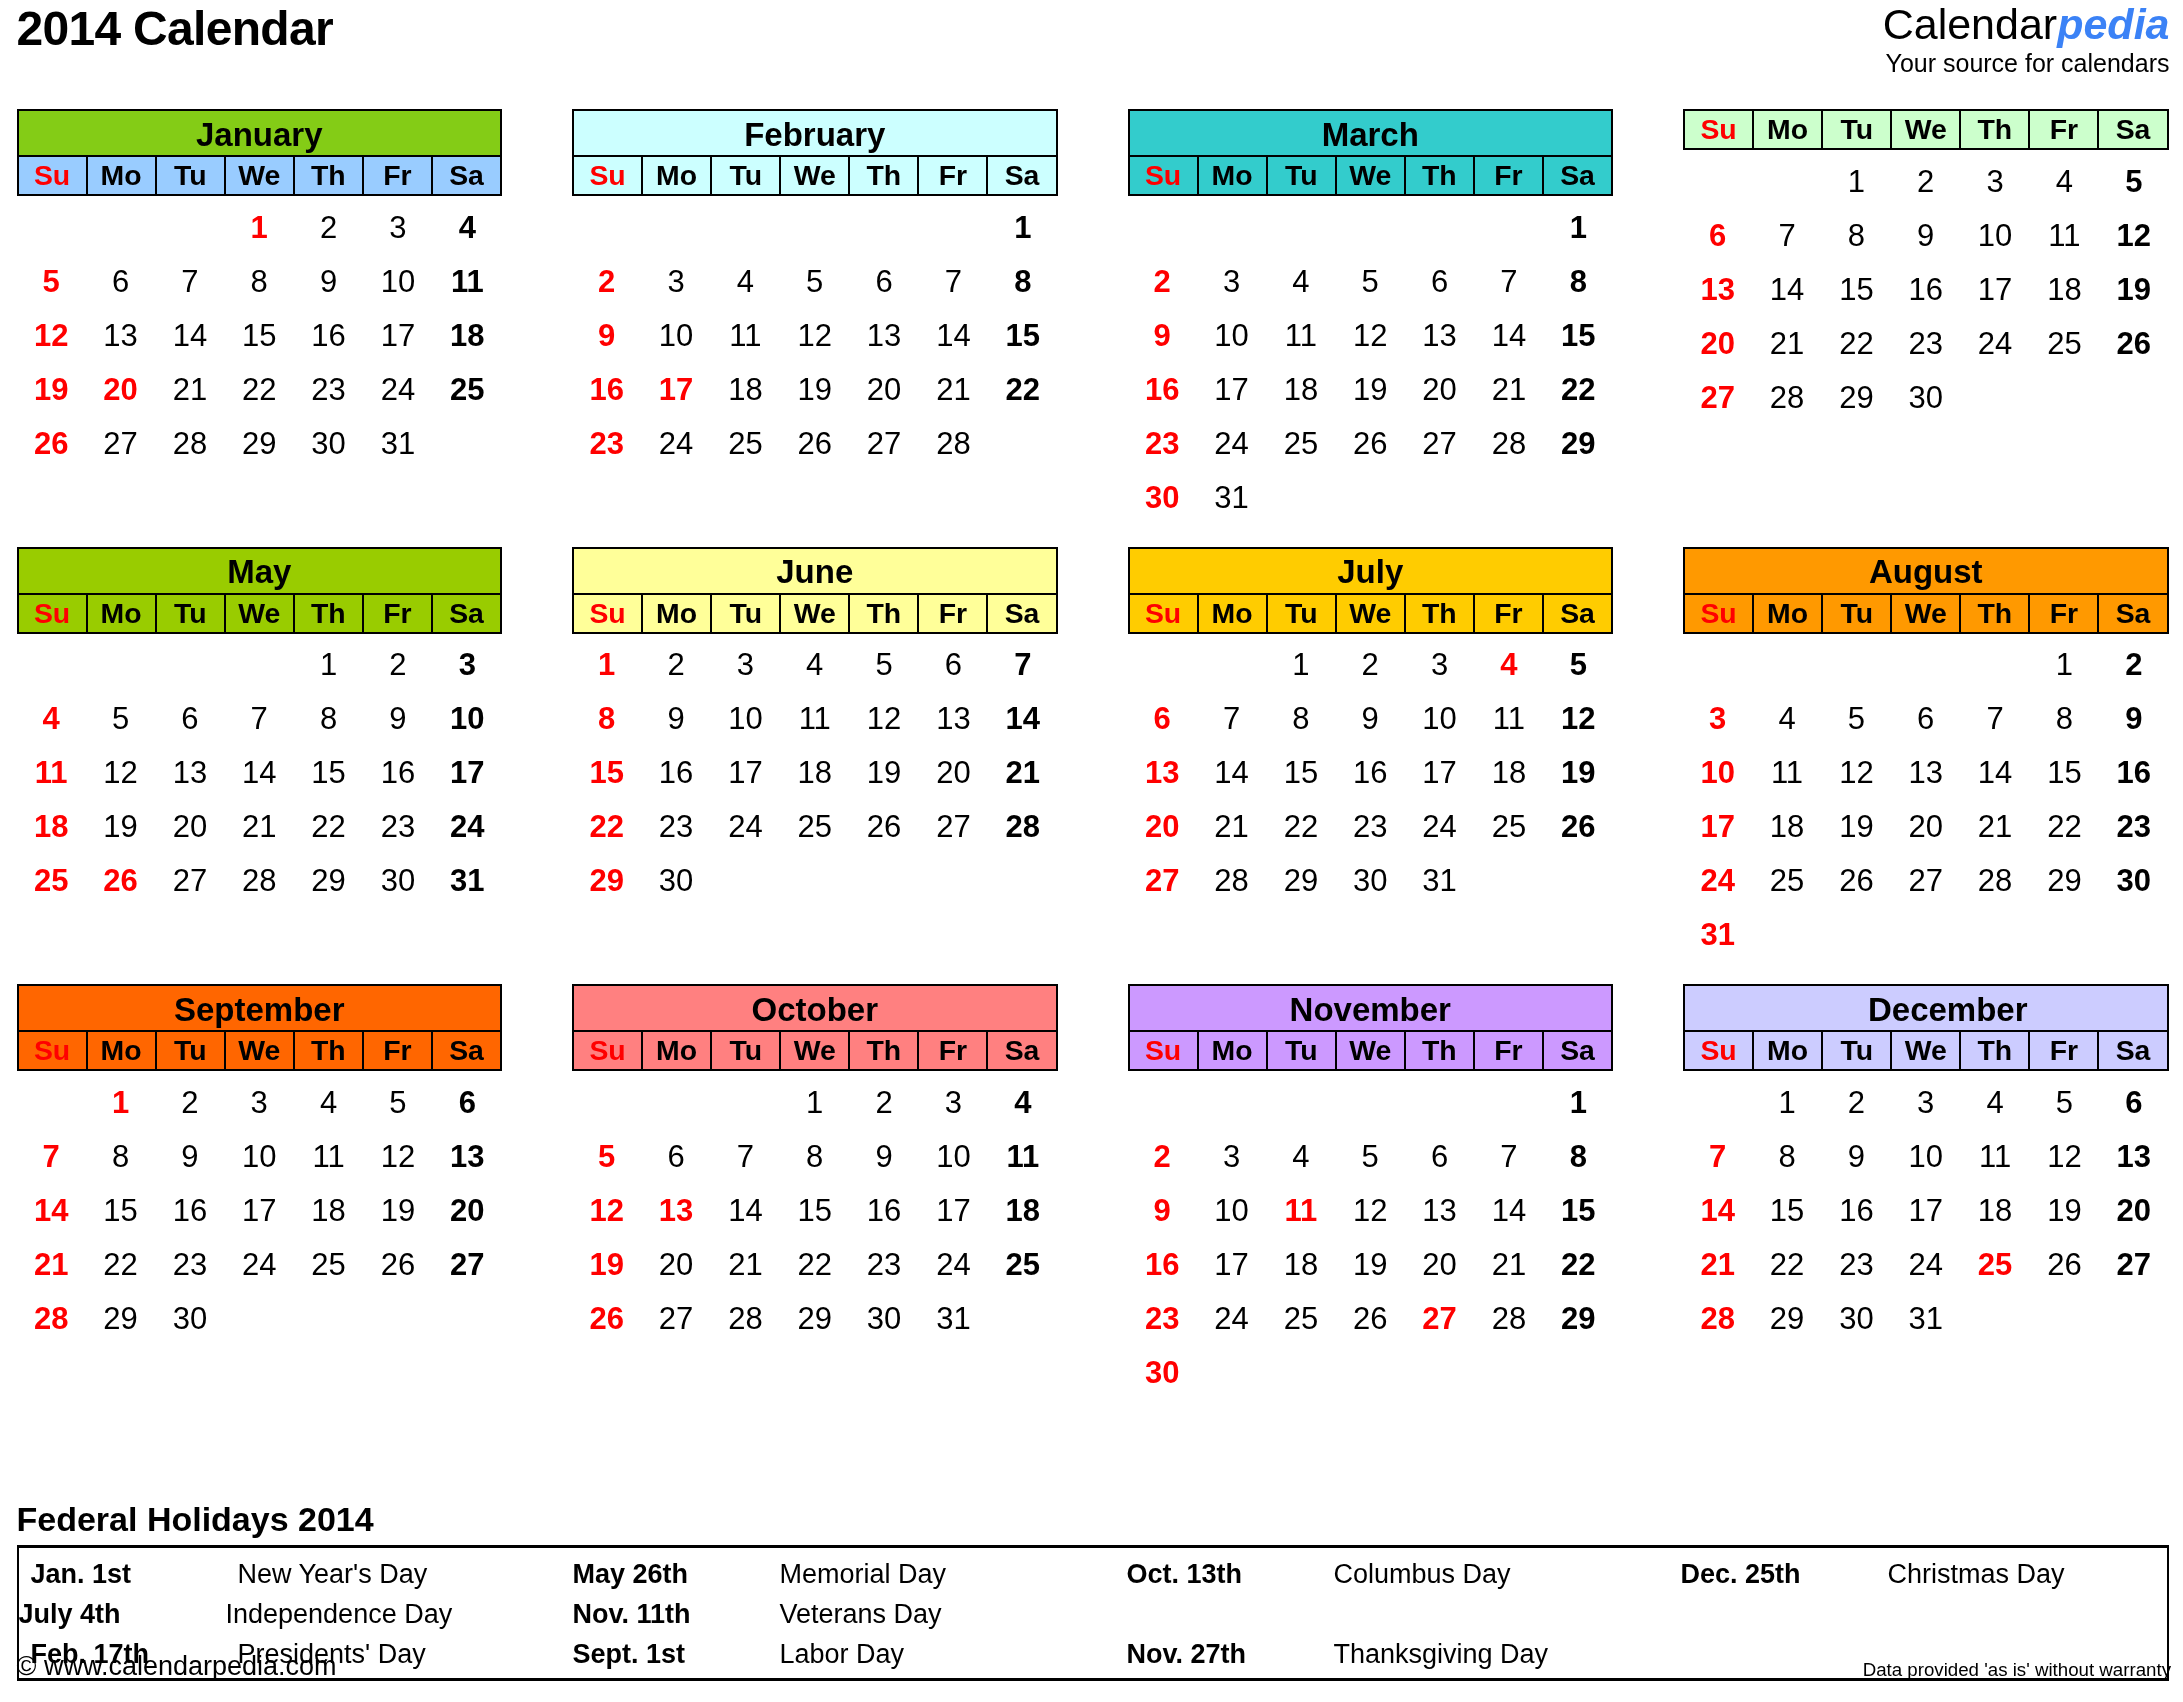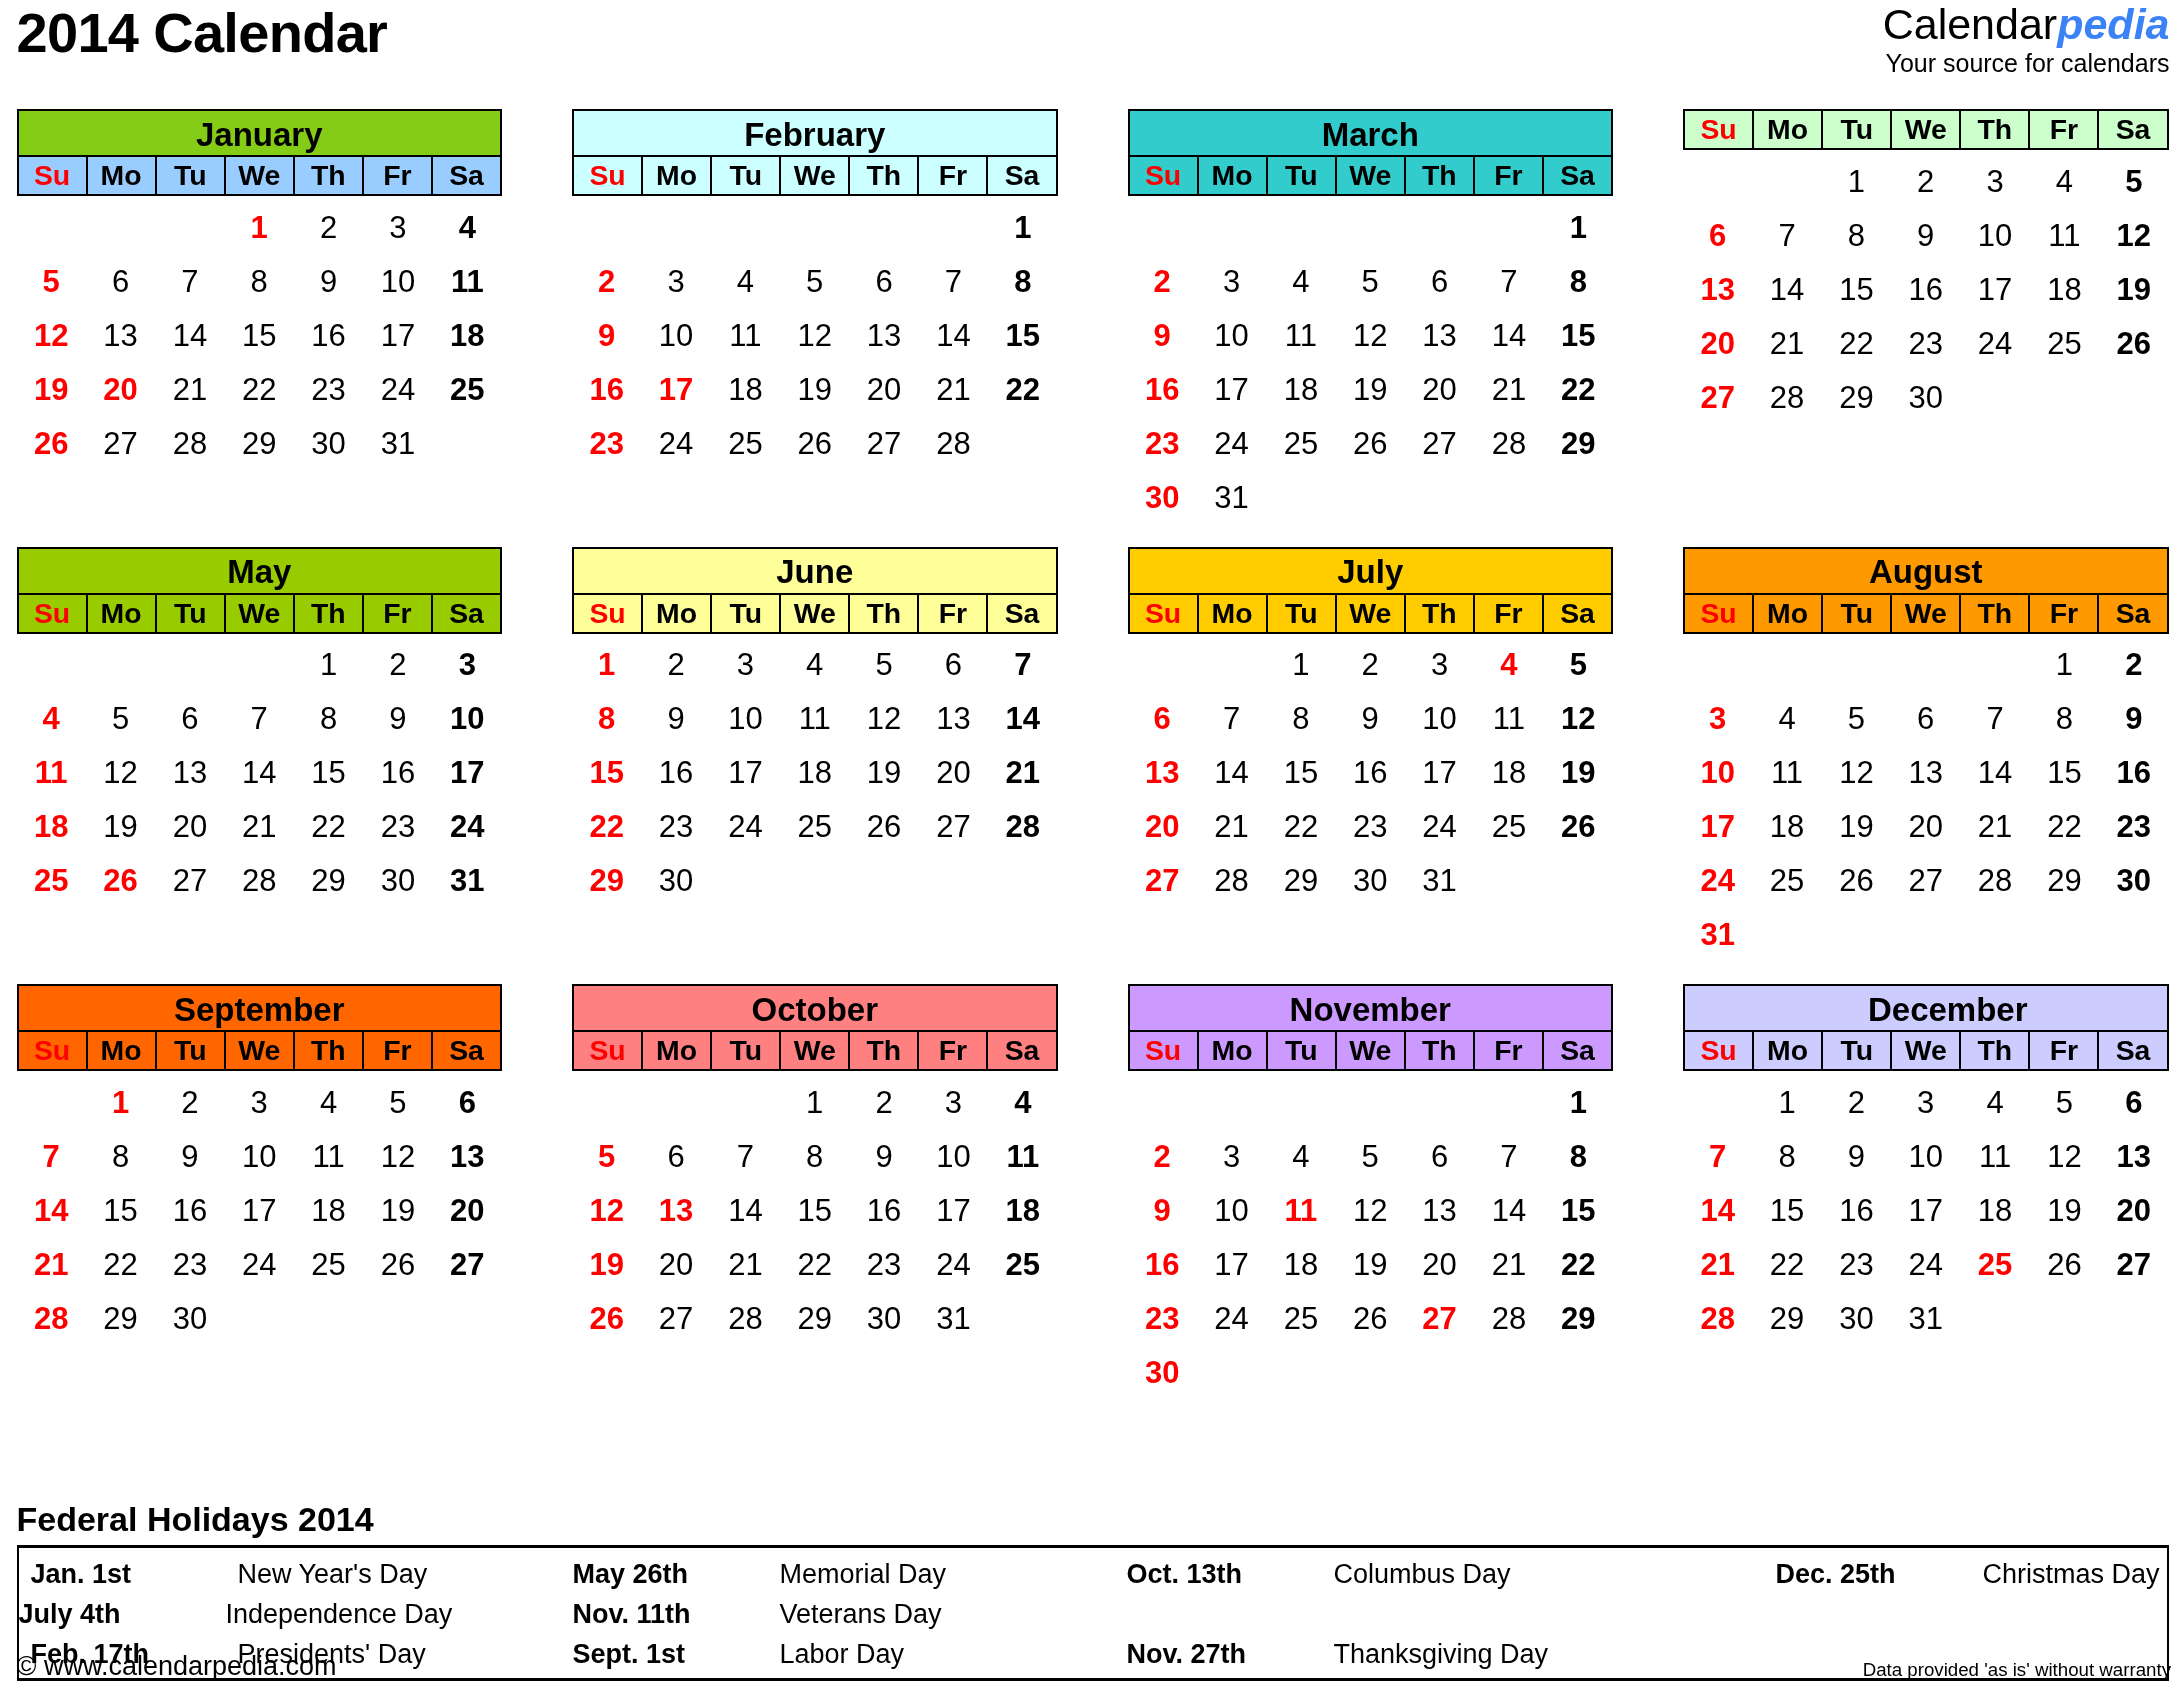--- a/index.html
+++ b/index.html
@@ -19,21 +19,21 @@
   
   #header {
     position: relative;
     height: 90px;
     padding: 0 13.5px 0 16.5px;
     display: flex;
     align-items: flex-start;
     justify-content: space-between;
   }
   #page-title {
-    font-size: 56px;
+    font-size: 48px;
     font-weight: bold;
     line-height: 1;
     letter-spacing: -0.7px;
     margin-top: 4.5px;
     white-space: nowrap;
   }
   #brand {
     text-align: right;
     margin-top: 1.5px;
     line-height: 1;
@@ -154,21 +154,21 @@
     white-space: nowrap;
   }
   .holiday-name {
     font-size: 27px;
     font-weight: normal;
     white-space: nowrap;
   }
   .hg-1 { width: 554px; padding-left: 12px; }
   .hg-2 { width: 554px; }
   .hg-3 { width: 554px; }
-  .hg-4 { width: 479px; justify-content: flex-end; }
+  .hg-4 { width: 479px; }
   .hg-1 .holiday-date { width: 207px; }
   .hg-2 .holiday-date { width: 207px; }
   .hg-3 .holiday-date { width: 207px; }
   .hg-4 .holiday-date { width: 207px; }
 
   
   #footer {
     position: absolute;
     left: 16.5px;
     right: 12px;

